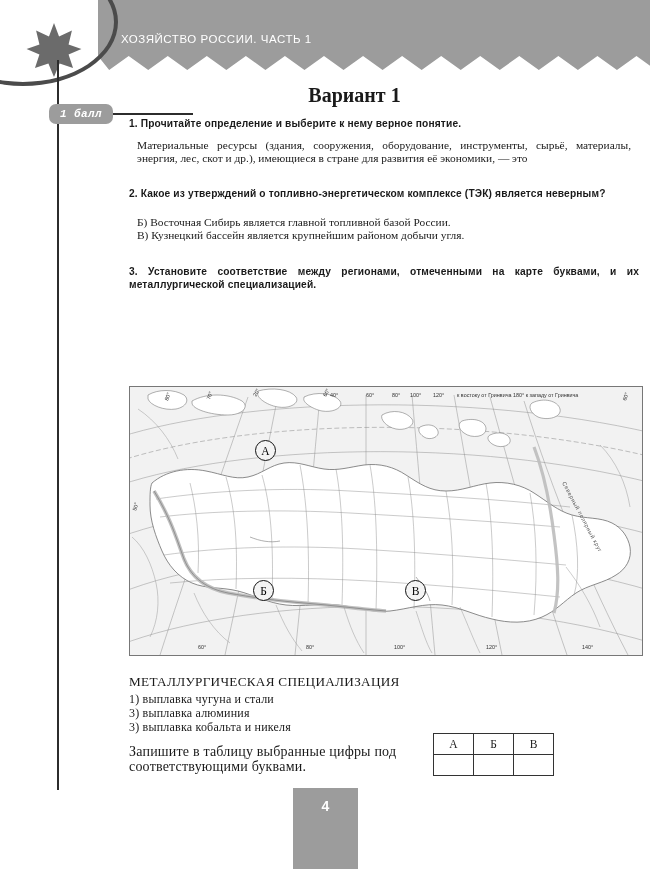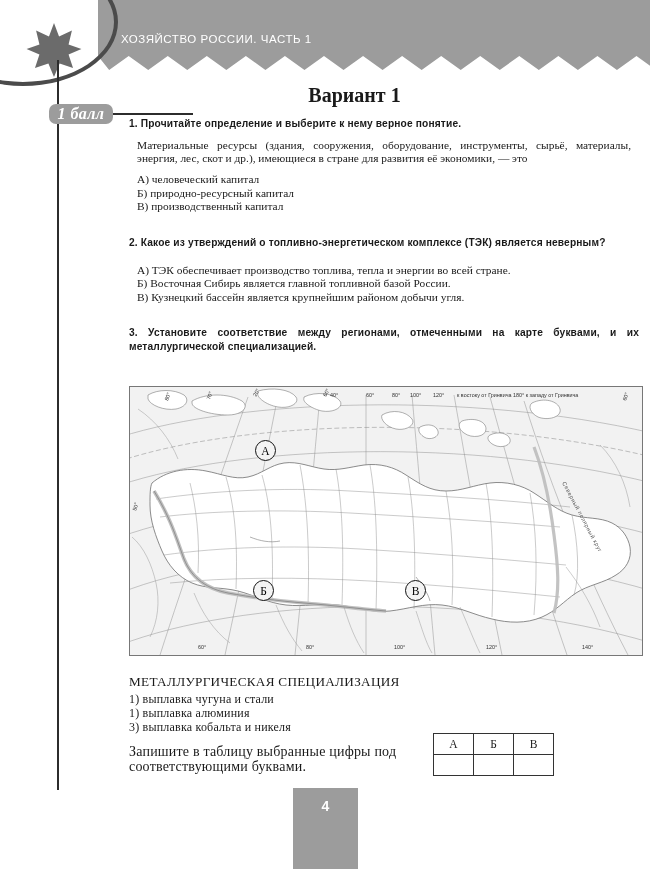--- a/index.html
+++ b/index.html
@@ -73,24 +73,24 @@
   }
 
   
   .score-badge {
     position: absolute;
     left: 49px; top: 104px;
     width: 64px; height: 20px;
     background: #9c9c9c;
     border-radius: 7px;
     color: #ffffff;
-    font-family: Liberation Serif, serif;
+    font-family: Liberation Mono, monospace;
     font-style: italic;
     font-weight: bold;
-    font-size: 16px;
+    font-size: 11px;
     display: flex;
     align-items: center;
     justify-content: center;
     letter-spacing: 0.4px;
   }
   .badge-rule {
     position: absolute;
     left: 113px; top: 113px;
     width: 80px; height: 1.6px;
     background: #2c2c2c;
@@ -236,34 +236,28 @@
 <div class="score-badge">1 балл</div>
 <div class="badge-rule"></div>
 
 <div class="variant-title">Вариант 1</div>
 
 <div class="content">
 
   <div>
     <p class="q-head">1.  Прочитайте определение и выберите к нему верное понятие.</p>
     <p class="q-body q-para">Материальные ресурсы (здания, сооружения, оборудование, инструменты, сы­рьё, материалы, энергия, лес, скот и др.), имеющиеся в стране для развития её экономики, — это</p>
-    <p class="q-body">
-      <span class="opt">А) человеческий капитал</span>
-      <span class="opt">Б) природно-ресурсный капитал</span>
-      <span class="opt">В) производственный капитал</span>
-    </p>
   </div>
 
   <div class="block-gap"></div>
 
   <div>
     <p class="q-head">2.  Какое из утверждений о топливно-энергетическом комплексе (ТЭК) является неверным?</p>
     <div class="small-gap"></div>
     <p class="q-body">
-      <span class="opt">А) ТЭК обеспечивает производство топлива, тепла и энергии во всей стране.</span>
       <span class="opt">Б) Восточная Сибирь является главной топливной базой России.</span>
       <span class="opt">В) Кузнецкий бассейн является крупнейшим районом добычи угля.</span>
     </p>
   </div>
 
   <div class="block-gap"></div>
 
   <div>
     <p class="q-head">3. Установите соответствие между регионами, отмеченными на карте буквами, и их металлургической специализацией.</p>
   </div>
@@ -409,21 +403,21 @@
   </svg>
 </div>
 
 <div class="map-letter" style="left:255px; top:440px;">А</div>
 <div class="map-letter" style="left:253px; top:580px;">Б</div>
 <div class="map-letter" style="left:405px; top:580px;">В</div>
 
 <div class="spec-block">
   <div class="spec-title">МЕТАЛЛУРГИЧЕСКАЯ СПЕЦИАЛИЗАЦИЯ</div>
   <div class="spec-item">1)  выплавка чугуна и стали</div>
-  <div class="spec-item">1)  выплавка алюминия</div>
+  <div class="spec-item">3)  выплавка алюминия</div>
   <div class="spec-item">3)  выплавка кобальта и никеля</div>
 </div>
 
 <div class="instr">Запишите в таблицу выбранные цифры под соответствующими буквами.</div>
 
 <table class="ans-table">
   <tbody>
       <tr>
     <td>А</td>
     <td>Б</td>

